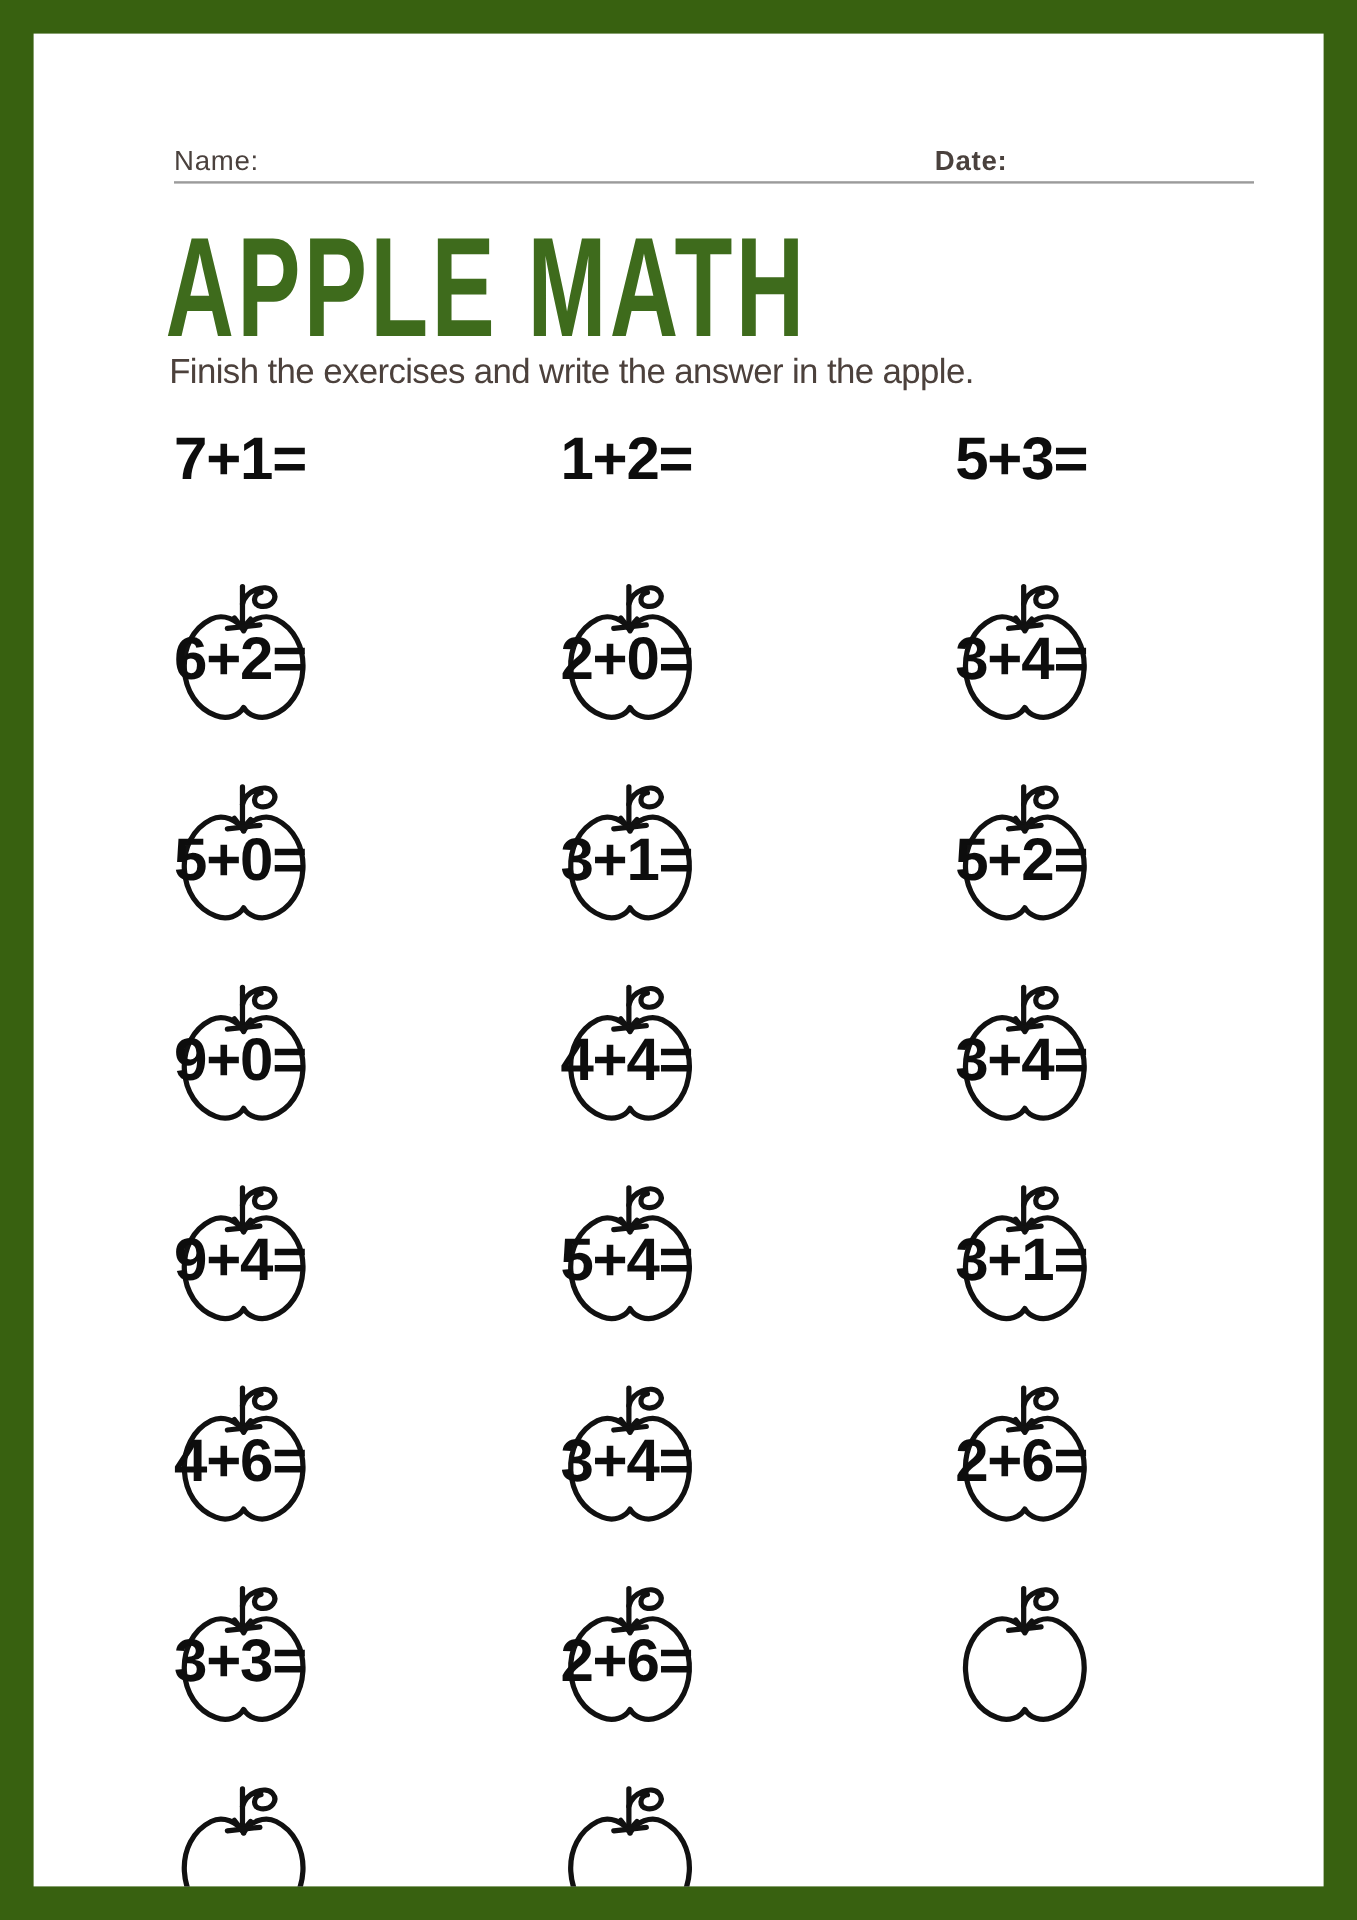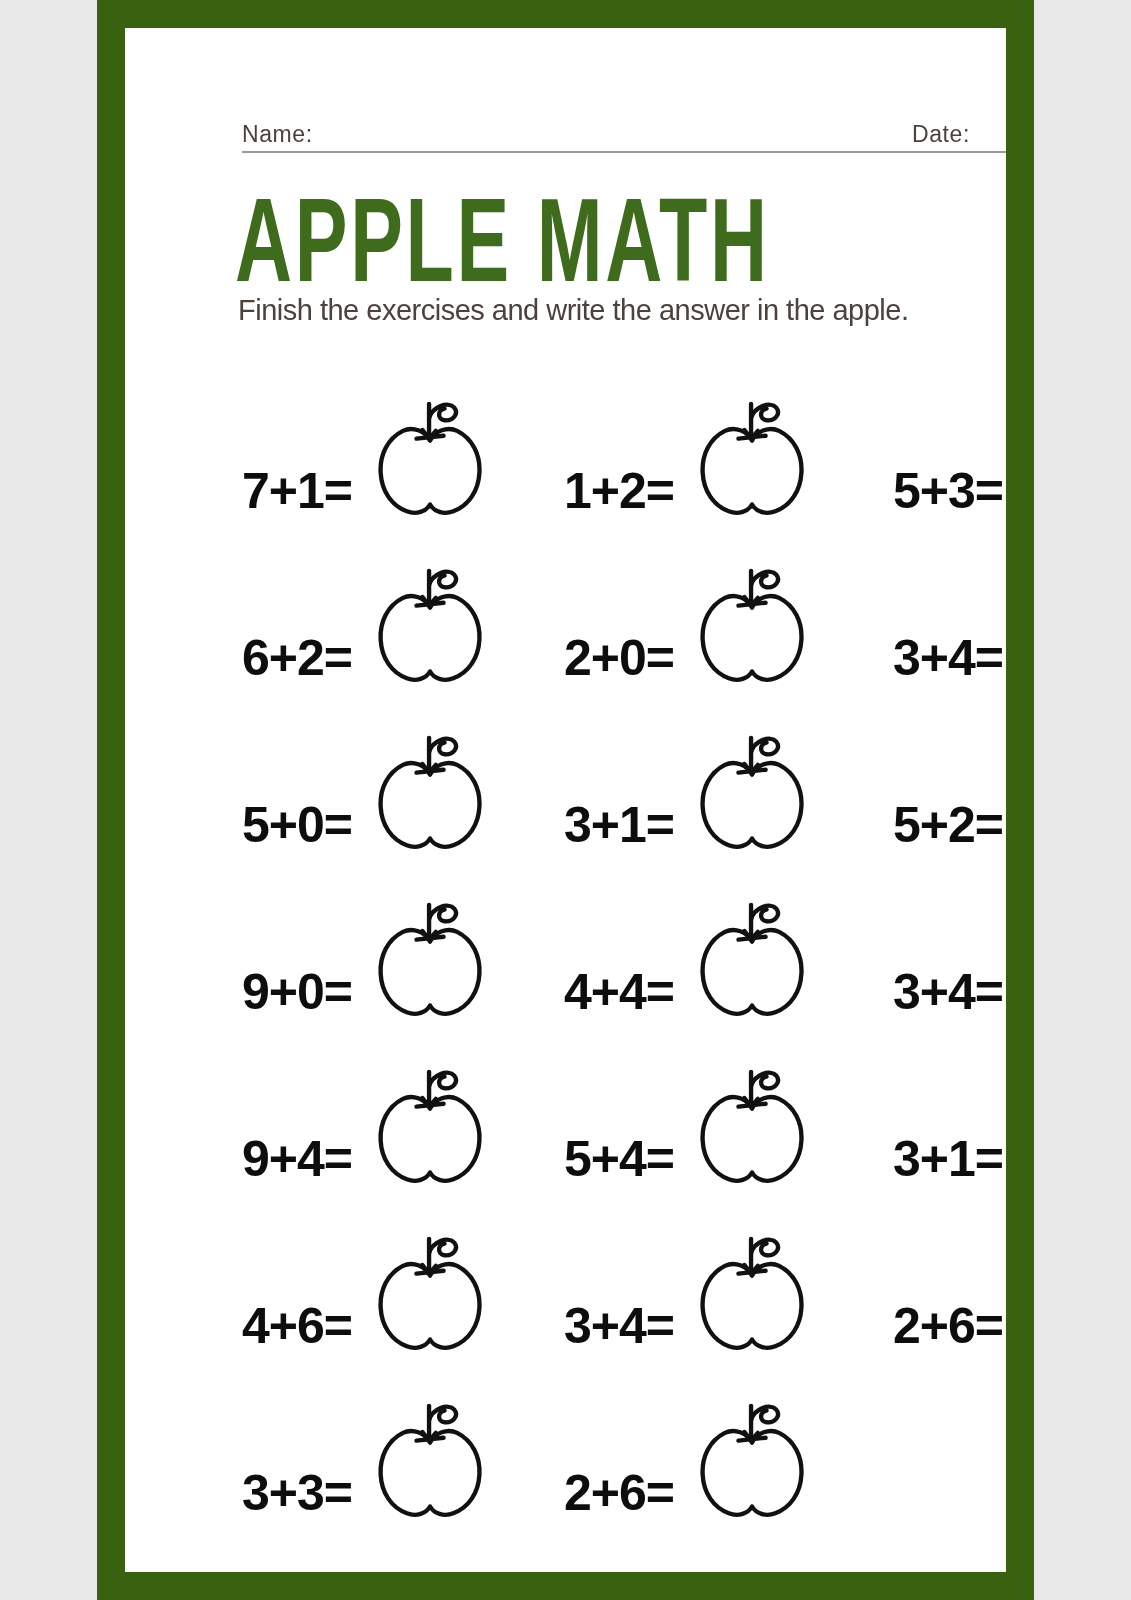--- a/index.html
+++ b/index.html
@@ -1,33 +1,33 @@
 <!DOCTYPE html>
 <html><head>
 <meta charset="utf-8">
 <style>
   html,body { margin:0; padding:0; background:#e8e8e8; }
   .page {
     position:relative;
-    width:937px; height:1600px;
+    width:1131px; height:1600px;
     box-sizing:border-box;
     background:#ffffff;
     border:28px solid #386110;
     font-family:"Liberation Sans", sans-serif;
     overflow:hidden;
     margin:0 auto;
   }
   
   .header {
     position:absolute; left:117px; top:93px; width:900px; height:40px;
   }
   .field-label {
     font-size:23px; color:#4a413d; letter-spacing:0.6px;
   }
-  .date-label { position:absolute; left:670px; top:0; }
+  .date-label { position:absolute; left:634px; top:0;font-weight:bold; }
   .name-label { position:absolute; left:0; top:0; }
   .header-line {
     position:absolute; left:0; top:30px; width:900px; height:0;
     border-top:2px solid #9b9b9b;
   }
   
   .title {
     position:absolute; left:110px; top:153px;
     font-size:118px; font-weight:bold; line-height:1;
     letter-spacing:4px; white-space:nowrap;
@@ -40,21 +40,21 @@
     color:#4C413C;
     text-align:right;
   }
   
   .grid {
     position:absolute; left:117px; top:325px; width:898px;
     display:grid;
     grid-template-columns:322px 329px 247px;
     grid-auto-rows:167px;
   }
-  .cell { display:flex; align-items:flex-end; }
+  .cell { display:flex; align-items:flex-start;flex-direction:column; }
   .plabel {
     flex:0 0 130px; width:130px;
     font-size:50px; font-weight:bold; letter-spacing:-1px;
     color:#0d0d0d; white-space:nowrap;
   }
   .apple { flex:0 0 auto; display:block; }
 </style>
 </head>
 <body>
 

